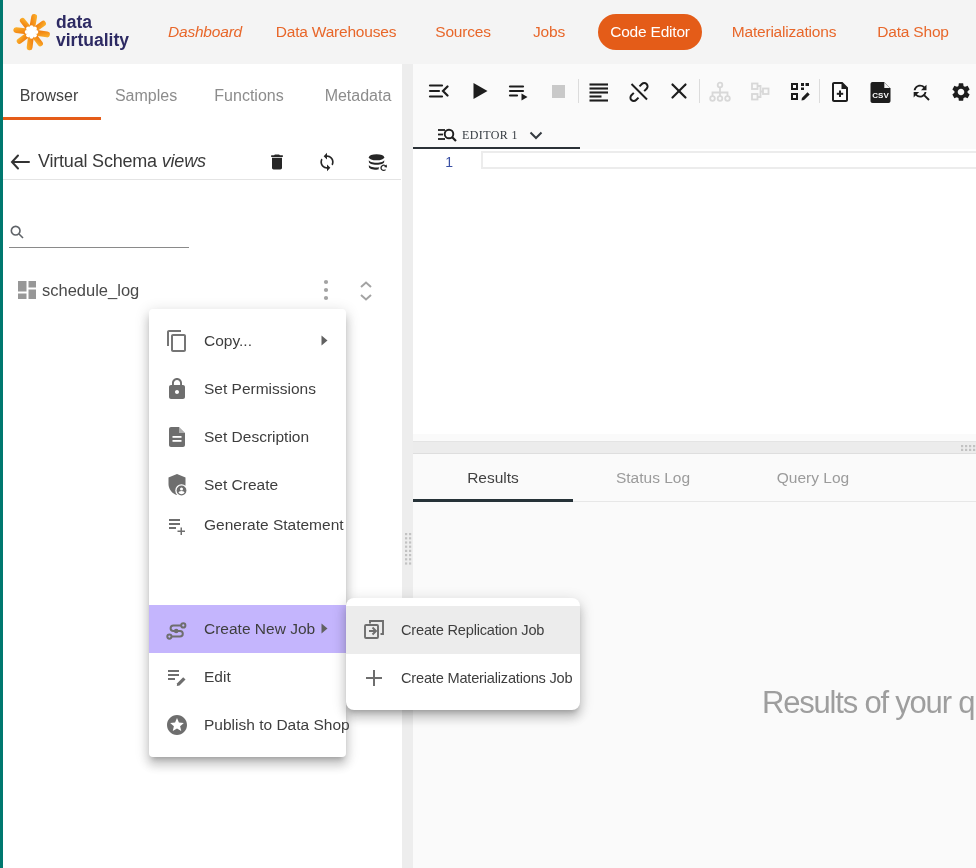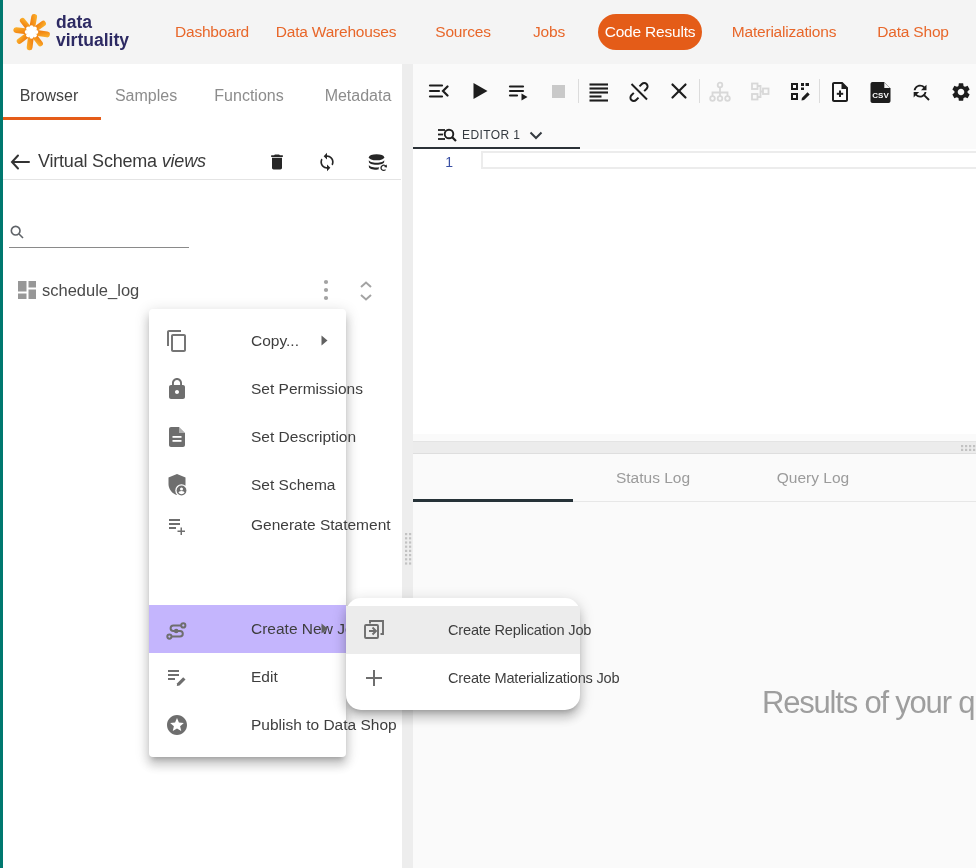--- a/index.html
+++ b/index.html
@@ -6,21 +6,21 @@
 html,body { width:976px; height:868px; overflow:hidden; background:#fff;
   font-family:"Liberation Sans", sans-serif; }
 .abs { position:absolute; }
 #app { position:relative; width:976px; height:868px; background:#fff; overflow:hidden; }
 .nav-link { position:absolute; top:0; height:64px; line-height:64px; color:#e8672a;
   font-size:15.5px; text-align:center; transform:translateX(-50%); white-space:nowrap; letter-spacing:-0.2px; }
 .stab { position:absolute; top:0; height:56px; line-height:63px; font-size:16px;
   color:#8c8c8c; text-align:right; transform:translateX(-50%); white-space:nowrap; }
 .mitem { position:absolute; left:0; width:100%; height:48px; }
 .mlabel { position:absolute; left:55px; top:0; height:48px; line-height:48px;
-  font-size:15.5px; color:#3e3e3e; white-space:nowrap;margin-left:47px; }
+  font-size:15.5px; color:#3e3e3e; white-space:nowrap; }
 .micon { position:absolute; left:16px; top:12px; }
 .marrow { position:absolute; left:172px; top:18px; }
 .rtab { position:absolute; top:0; width:160px; height:48px; line-height:48px;
   text-align:center; font-size:15.5px; color:#9b9b9b; }
 .tbi { position:absolute; top:17px; }
 </style>
 </head>
 <body>
 <div id="app">
 
@@ -51,26 +51,26 @@
           <circle cx="4.7" cy="0" r="2.1"></circle>
             <circle cx="3.3" cy="3.3" r="2.1"></circle>
           <circle cx="0" cy="4.7" r="2.1"></circle>
             <circle cx="-3.3" cy="3.3" r="2.1"></circle>
           <circle cx="-4.7" cy="0" r="2.1"></circle>
             <circle cx="-3.3" cy="-3.3" r="2.1"></circle>
         </g>
       </g>
     </svg>
     <div class="abs" style="left:56px;top:13px;font-size:17.5px;line-height:18px;color:#2d2a63;font-weight:bold;letter-spacing:0;">data<br>virtuality</div>
-    <div class="nav-link" style="left:212px;">Dashboard</div>
+    <div class="nav-link" style="left:205px;font-style:italic;">Dashboard</div>
     <div class="nav-link" style="left:336px;">Data Warehouses</div>
     <div class="nav-link" style="left:463px;">Sources</div>
     <div class="nav-link" style="left:549px;">Jobs</div>
     <div class="abs" style="left:598px;top:14px;width:104px;height:36px;border-radius:18px;background:#e45c18;color:#fff;
-      font-size:15.5px;text-align:center;line-height:36px;letter-spacing:-0.2px;">Code Results</div>
+      font-size:15.5px;text-align:center;line-height:36px;letter-spacing:-0.2px;">Code Editor</div>
     <div class="nav-link" style="left:784px;">Materializations</div>
     <div class="nav-link" style="left:913px;">Data Shop</div>
   </div>
 
   <div class="abs" style="left:0;top:64px;width:402px;height:804px;background:#fff;">
     <div class="stab" style="left:49px;color:#424242;">Browser</div>
     <div class="stab" style="left:146px;">Samples</div>
     <div class="stab" style="left:358px;">Metadata</div>
     <div class="stab" style="left:249px;">Functions</div>
     <div class="abs" style="left:2px;top:53px;width:99px;height:3px;background:#e55c18;"></div>
@@ -251,21 +251,21 @@
 
     <svg class="abs" style="left:25px;top:64px;" width="20" height="14" viewBox="0 0 20 14">
       <g stroke="#1d1d1d" stroke-width="1.8">
         <path d="M0 2 H7"></path>
           <path d="M0 6.5 H5"></path>
           <path d="M0 11 H7"></path>
       </g>
       <circle cx="11" cy="6" r="4.3" stroke="#1d1d1d" stroke-width="1.9" fill="none"></circle>
       <path d="M14.2 9.2 L18 13" stroke="#1d1d1d" stroke-width="2.2"></path>
     </svg>
-    <div class="abs" style="left:49px;top:62px;width:60px;height:18px;line-height:18px;font-size:12px;letter-spacing:0.4px;color:#343a40;">EDITOR 1</div>
+    <div class="abs" style="left:49px;top:62px;width:60px;height:18px;line-height:18px;font-size:12px;letter-spacing:0.4px;color:#343a40;font-family:Liberation Serif, serif;">EDITOR 1</div>
     <svg class="abs" style="left:116px;top:67px;" width="14" height="9" viewBox="0 0 14 9" fill="none" stroke="#343a40" stroke-width="2">
       <path d="M1.5 1.5 L7 7 L12.5 1.5"></path>
     </svg>
     <div class="abs" style="left:0;top:82.5px;width:167px;height:2.5px;background:#2b3137;"></div>
 
     <div class="abs" style="left:0;top:85px;width:563px;height:285px;background:#fff;"></div>
     <div class="abs" style="left:68px;top:87px;width:495px;height:18px;background:#fff;border:2px solid #ececec;border-right:none;"></div>
     <div class="abs" style="left:28px;top:90px;width:12px;height:16px;font-size:14px;color:#3a50a3;text-align:right;">1</div>
 
     <div class="abs" style="left:0;top:377px;width:563px;height:12.5px;background:#ececec;border-top:1px solid #e4e4e4;border-bottom:1px solid #dedede;"></div>
@@ -273,20 +273,21 @@
       <rect x="0" y="0" width="2.2" height="2.2"></rect>
         <rect x="4" y="0" width="2.2" height="2.2"></rect>
         <rect x="8" y="0" width="2.2" height="2.2"></rect>
         <rect x="12" y="0" width="2.2" height="2.2"></rect>
       <rect x="0" y="3.8" width="2.2" height="2.2"></rect>
         <rect x="4" y="3.8" width="2.2" height="2.2"></rect>
         <rect x="8" y="3.8" width="2.2" height="2.2"></rect>
         <rect x="12" y="3.8" width="2.2" height="2.2"></rect>
     </svg>
 
+    <div class="rtab" style="left:0px;top:390px;color:#424242;">Results</div>
     <div class="rtab" style="left:160px;top:390px;">Status Log</div>
     <div class="rtab" style="left:320px;top:390px;">Query Log</div>
     <div class="abs" style="left:0;top:437px;width:563px;height:1px;background:#e7e7e7;"></div>
     <div class="abs" style="left:0;top:435px;width:160px;height:3px;background:#263238;"></div>
 
     <div class="abs" style="left:349px;top:621px;font-size:31px;letter-spacing:-1.2px;color:#9e9e9e;white-space:nowrap;">Results of your queries will be displayed here</div>
   </div>
 
   <div class="abs" style="left:149px;top:309px;width:197px;height:448px;background:#fff;border-radius:4px;
       box-shadow:0 5px 5px -3px rgba(0,0,0,.2), 0 8px 10px 1px rgba(0,0,0,.14), 0 3px 14px 2px rgba(0,0,0,.12);">
@@ -315,21 +316,21 @@
         <div class="mlabel">Set Description</div>
       </div>
       <div class="mitem" style="top:152px;">
         <svg class="micon" width="24" height="24" viewBox="0 0 24 24">
           <path d="M12 1 L3.5 4.5 V11 c0 5.5 3.8 9.7 8.5 11 4.7-1.3 8.5-5.5 8.5-11 V4.5z" fill="#6e6e6e"></path>
           <circle cx="16.5" cy="17.5" r="6.2" fill="#fff"></circle>
           <circle cx="16.5" cy="17.5" r="4.9" fill="#6e6e6e"></circle>
           <circle cx="16.5" cy="15.9" r="1.5" fill="#fff"></circle>
           <path d="M16.5 18 c-1.9 0-3 .9-3 1.8 .8.9 1.85 1.4 3 1.4 s2.2-.5 3-1.4 c0-.9-1.1-1.8-3-1.8z" fill="#fff"></path>
         </svg>
-        <div class="mlabel">Set Schema</div>
+        <div class="mlabel">Set Create</div>
       </div>
       <div class="mitem" style="top:192px;">
         <svg class="micon" width="24" height="24" viewBox="0 0 24 24" fill="#6e6e6e">
           <path d="M14 10H3v2h11v-2zm0-4H3v2h11V6zM3 16h7v-2H3v2zm11.5-1.5H16v3h3v1.5h-3v3h-1.5v-3h-3V17.5h3v-3z" transform="translate(1,0)"></path>
         </svg>
         <div class="mlabel">Generate Statement</div>
       </div>
       <div class="mitem" style="top:296px;background:#c4b5fd;">
         <svg class="micon" width="24" height="24" viewBox="0 0 24 24">
           <g stroke="#6e6e6e" stroke-width="2" fill="none">
@@ -352,21 +353,21 @@
         <div class="mlabel">Edit</div>
       </div>
       <div class="mitem" style="top:392px;">
         <svg class="micon" width="24" height="24" viewBox="0 0 24 24" fill="#6e6e6e">
           <path d="M11.99 2C6.47 2 2 6.48 2 12s4.47 10 9.99 10C17.52 22 22 17.52 22 12S17.52 2 11.99 2zm4.24 16L12 15.45 7.77 18l1.12-4.81-3.73-3.23 4.92-.42L12 5l1.92 4.53 4.92.42-3.73 3.23L16.23 18z"></path>
         </svg>
         <div class="mlabel">Publish to Data Shop</div>
       </div>
   </div>
 
-  <div class="abs" style="left:346px;top:598px;width:234px;height:112px;background:#fff;border-radius:15px;
+  <div class="abs" style="left:346px;top:598px;width:234px;height:112px;background:#fff;border-radius:8px;
       box-shadow:0 5px 5px -3px rgba(0,0,0,.2), 0 8px 10px 1px rgba(0,0,0,.14), 0 3px 14px 2px rgba(0,0,0,.12);">
       <div class="mitem" style="top:8px;background:#ececec;">
         <svg class="micon" width="24" height="24" viewBox="0 0 24 24">
           <g stroke="#6e6e6e" stroke-width="1.9" fill="none">
             <path d="M8 5.5 V3 H21 V16 h-2.5"></path>
             <rect x="3" y="7" width="13" height="13" rx="1"></rect>
           </g>
           <path d="M7 13 h6 M10.5 9.5 L14 13 L10.5 16.5" stroke="#6e6e6e" stroke-width="1.9" fill="none"></path>
         </svg>
         <div class="mlabel" style="font-size:14.6px;letter-spacing:-0.2px;">Create Replication Job</div>

